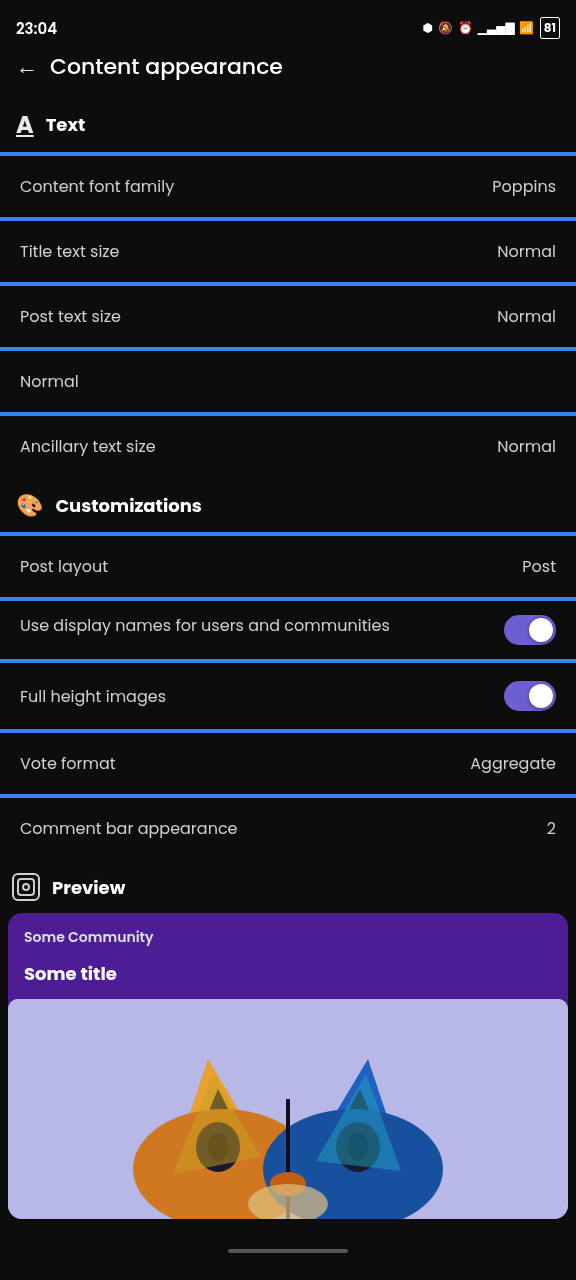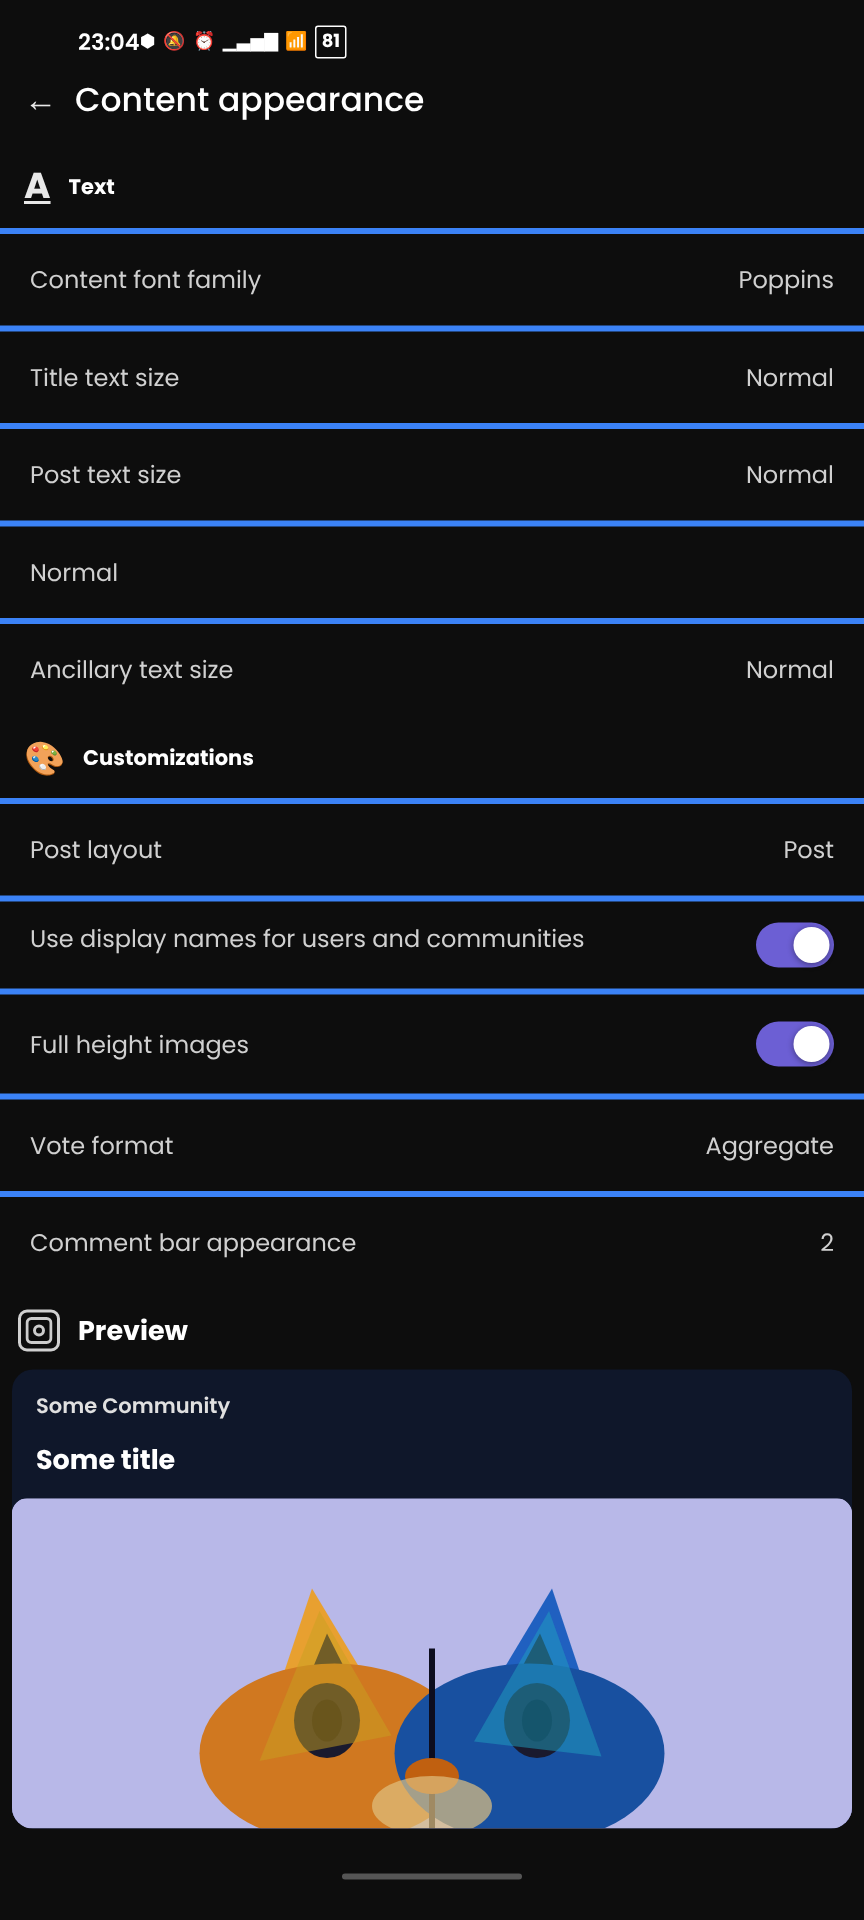--- a/index.html
+++ b/index.html
@@ -10,24 +10,24 @@
       color: #e8e8e8;
       font-family: 'Poppins', 'Segoe UI', sans-serif;
       width: 576px;
       min-height: 1280px;
       overflow-x: hidden;
     }
 
     
     .status-bar {
       display: flex;
+      justify-content: space-between;
       align-items: center;
       padding: 20px 16px 4px;
       height: 40px;
-      margin-left: 36px;
     }
     .status-time {
       font-size: 15px;
       font-weight: 600;
       color: #fff;
     }
     .status-icons {
       display: flex;
       align-items: center;
       gap: 5px;
@@ -68,21 +68,21 @@
     .section-header {
       display: flex;
       align-items: center;
       gap: 12px;
       padding: 8px 16px 10px;
     }
     .section-icon {
       font-size: 22px;
     }
     .section-title {
-      font-size: 14px;
+      font-size: 18px;
       font-weight: 700;
       color: #fff;
     }
 
     
     .settings-row {
       display: flex;
       justify-content: space-between;
       align-items: center;
       padding: 18px 20px;
@@ -148,21 +148,21 @@
     }
     .preview-title {
       font-size: 18px;
       font-weight: 700;
       color: #fff;
     }
 
     
     .preview-card {
       margin: 0 8px;
-      background: #0f172a;
+      background: #4c1d95;
       border-radius: 14px;
       overflow: hidden;
     }
     .card-meta {
       padding: 14px 16px 6px;
     }
     .card-community {
       font-size: 14px;
       font-weight: 600;
       color: #e0e0e0;

